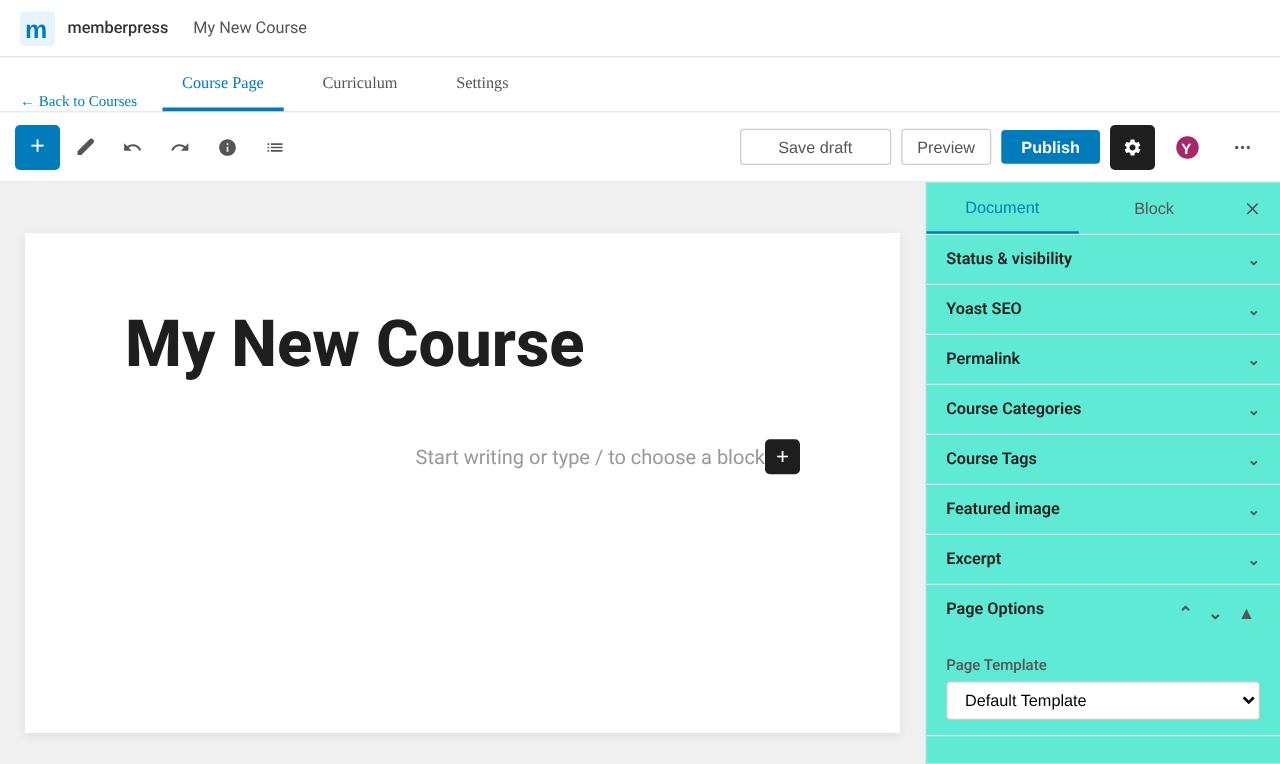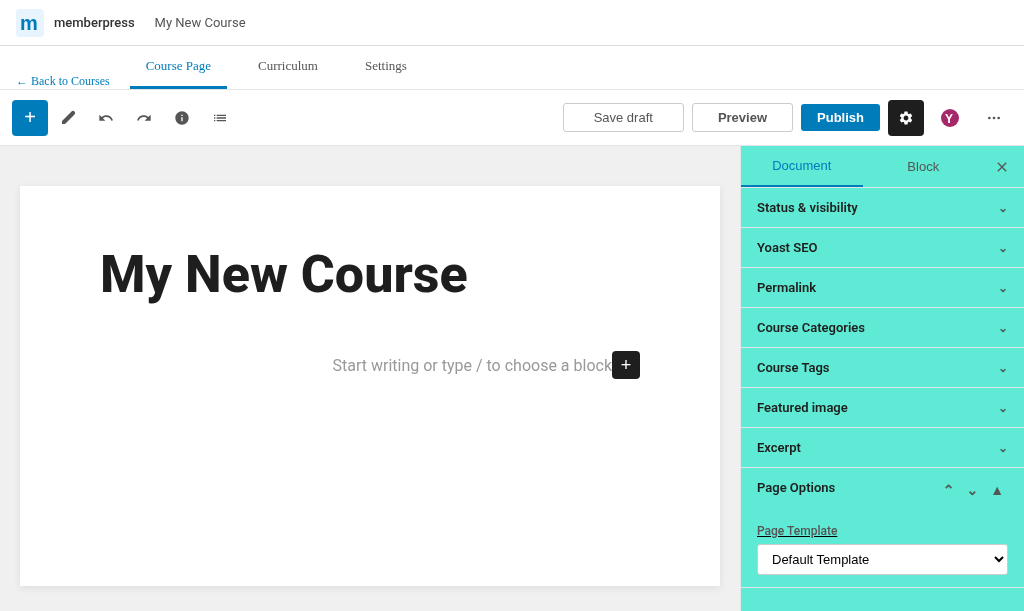--- a/index.html
+++ b/index.html
@@ -118,26 +118,25 @@
       border: 1px solid #ccc;
       padding: 6px 30px;
       font-size: 13px;
       cursor: pointer;
       border-radius: 3px;
       color: #555;
     }
     .btn-preview {
       background: transparent;
       border: 1px solid #ccc;
-      padding: 6px 25px;
+      padding: 6px 12px;
       font-size: 13px;
       cursor: pointer;
       border-radius: 3px;
       color: #555;
-      font-weight: bold;
     }
     .btn-publish {
       background: #007cba;
       color: #fff;
       border: none;
       padding: 6px 16px;
       font-size: 13px;
       font-weight: 600;
       cursor: pointer;
       border-radius: 3px;
@@ -292,21 +291,20 @@
       gap: 4px;
     }
     .page-options-controls span {
       font-size: 14px;
       color: #555;
       cursor: pointer;
       padding: 2px 4px;
     }
     .sidebar-body {
       padding: 12px 16px;
-      text-decoration: underline;
     }
     .field-label {
       font-size: 12px;
       color: #555;
       margin-bottom: 6px;
       font-weight: 500;
     }
     .select-field {
       width: 100%;
       padding: 6px 10px;

